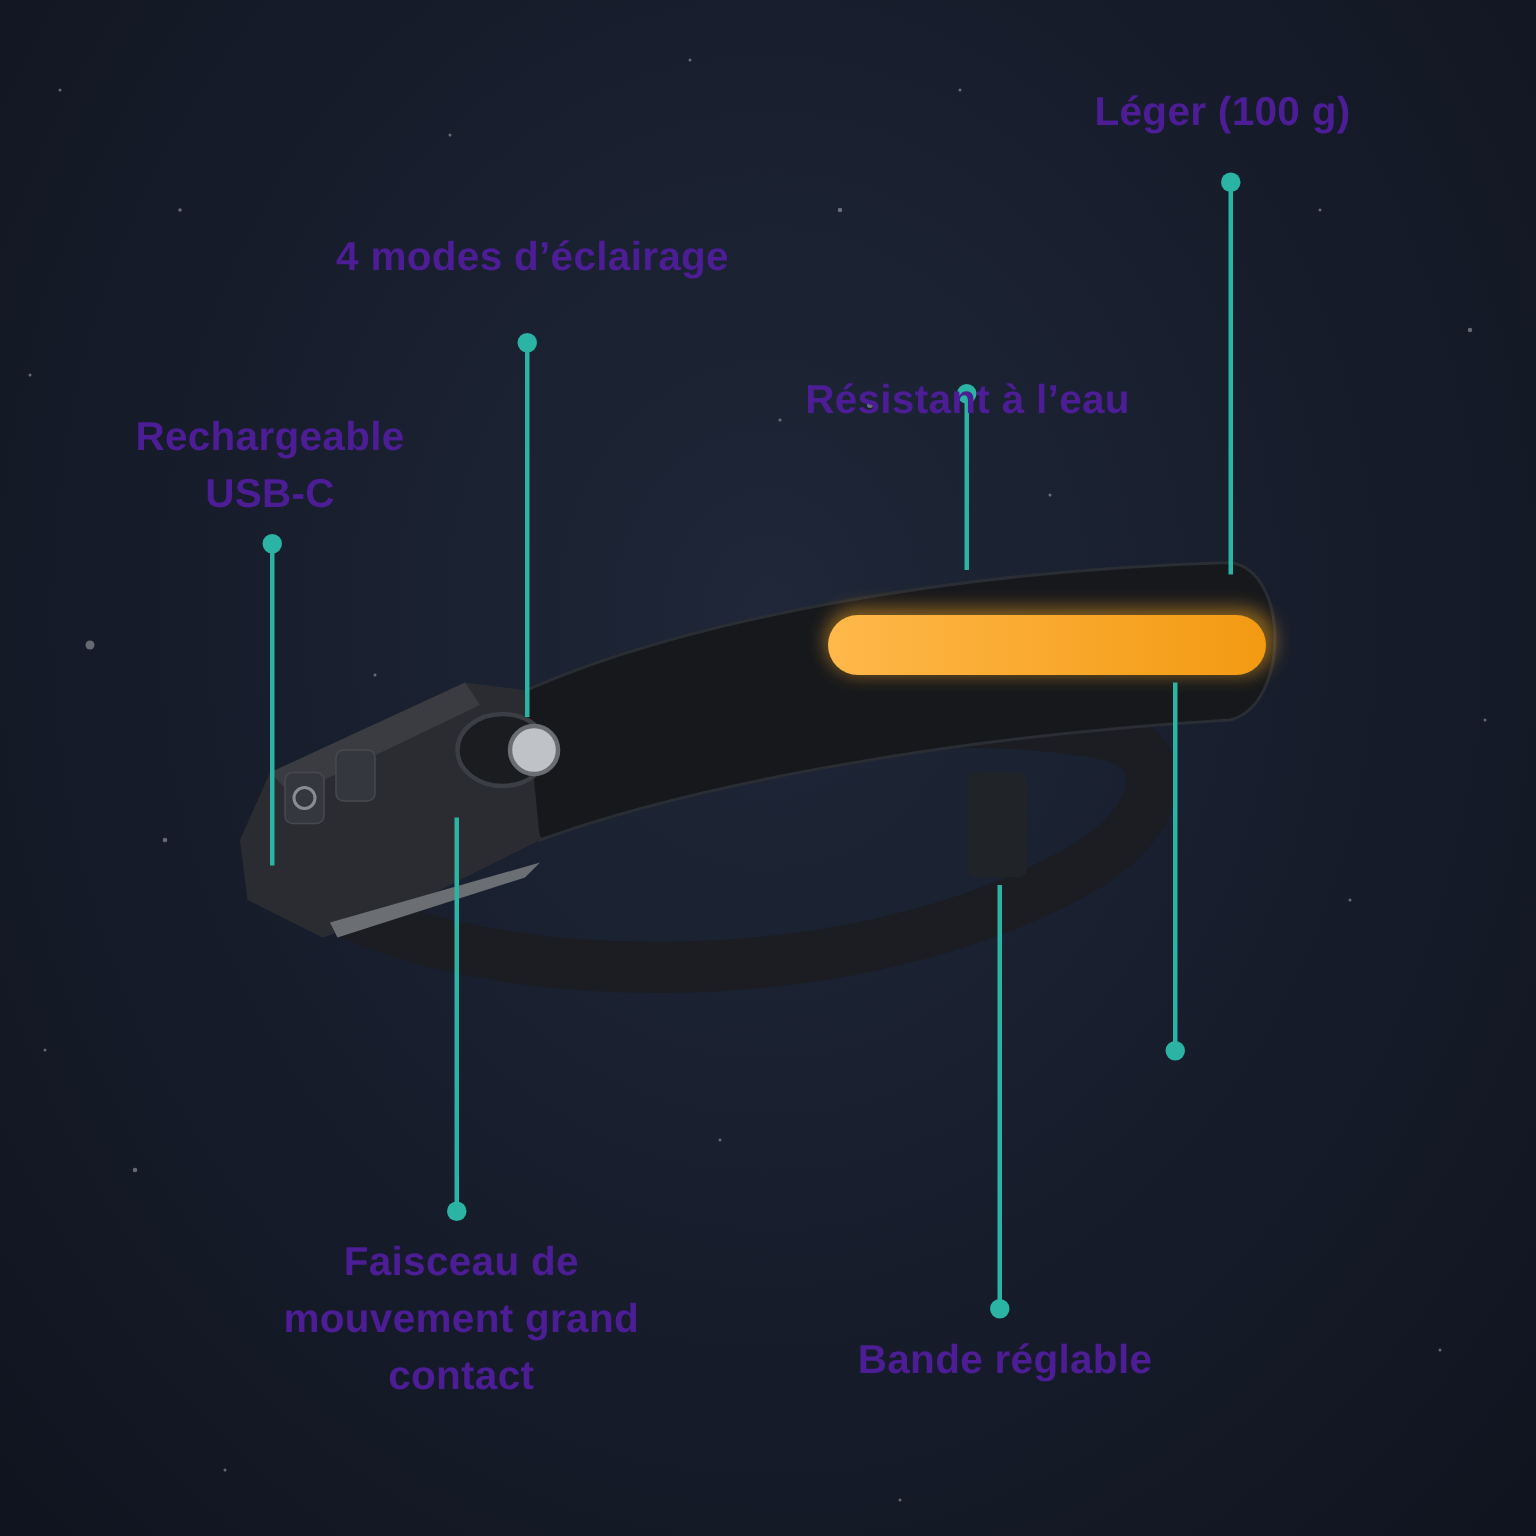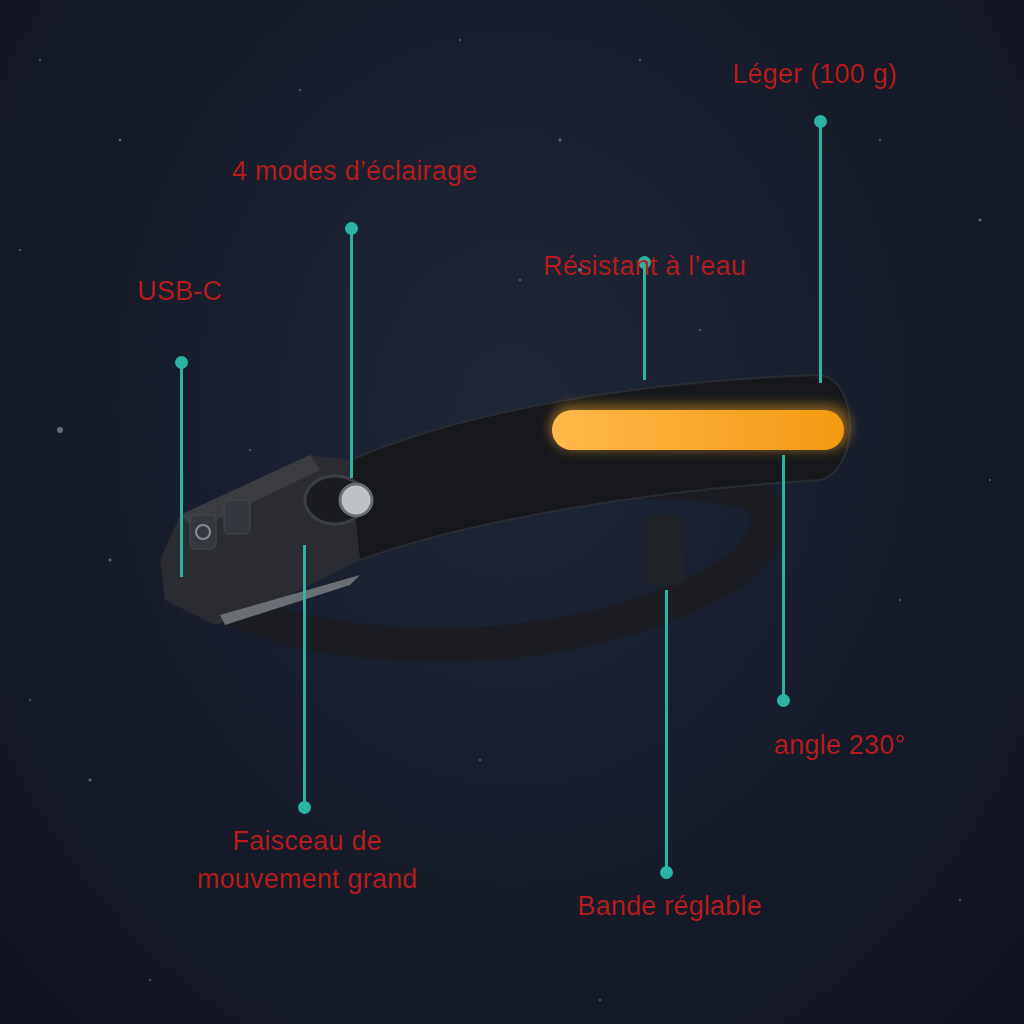--- a/index.html
+++ b/index.html
@@ -3,21 +3,21 @@
 <meta charset="utf-8">
 <style>
   html, body { margin: 0; padding: 0; }
   body {
     width: 1024px; height: 1024px; overflow: hidden; position: relative;
     background: radial-gradient(ellipse at 50% 40%, #1f2738 0%, #161c2a 55%, #10141f 100%);
     font-family: "Liberation Sans", "DejaVu Sans", sans-serif;
   }
   .stars { position: absolute; inset: 0; pointer-events: none; }
   .label {
-    position: absolute; color: #b91c1c; font-weight: normal; font-size: 27px;
+    position: absolute; color: #4c1d95; font-weight: bold; font-size: 27px;
     line-height: 38px; text-align: center; white-space: nowrap;
     letter-spacing: 0.2px;
   }
   .label span { display: block; }
   .leader { position: absolute; width: 3px; }
   .dot { position: absolute; width: 13px; height: 13px; border-radius: 50%; }
   .product { position: absolute; inset: 0; }
 </style>
 </head>
 <body>
@@ -108,24 +108,25 @@
 <div class="label" style="left:700px;top:55px;width:230px;">
   <span>Léger (100 g)</span>
 </div>
 <div class="label" style="left:190px;top:152px;width:330px;">
   <span>4 modes d’éclairage</span>
 </div>
 <div class="label" style="left:510px;top:207px;width:270px;margin-top:40px;">
   <span>Résistant à l’eau</span>
 </div>
 <div class="label" style="left:60px;top:272px;width:240px;">
+  <span>Rechargeable</span>
   <span>USB-C</span>
 </div>
 <div class="label" style="left:710px;top:726px;width:260px;">
-  <span>angle 230°</span>
 </div>
 <div class="label" style="left:170px;top:822px;width:275px;">
   <span>Faisceau de</span>
   <span>mouvement grand</span>
+  <span>contact</span>
 </div>
 <div class="label" style="left:540px;top:887px;width:260px;">
   <span>Bande réglable</span>
 </div>
 
 </body></html>

